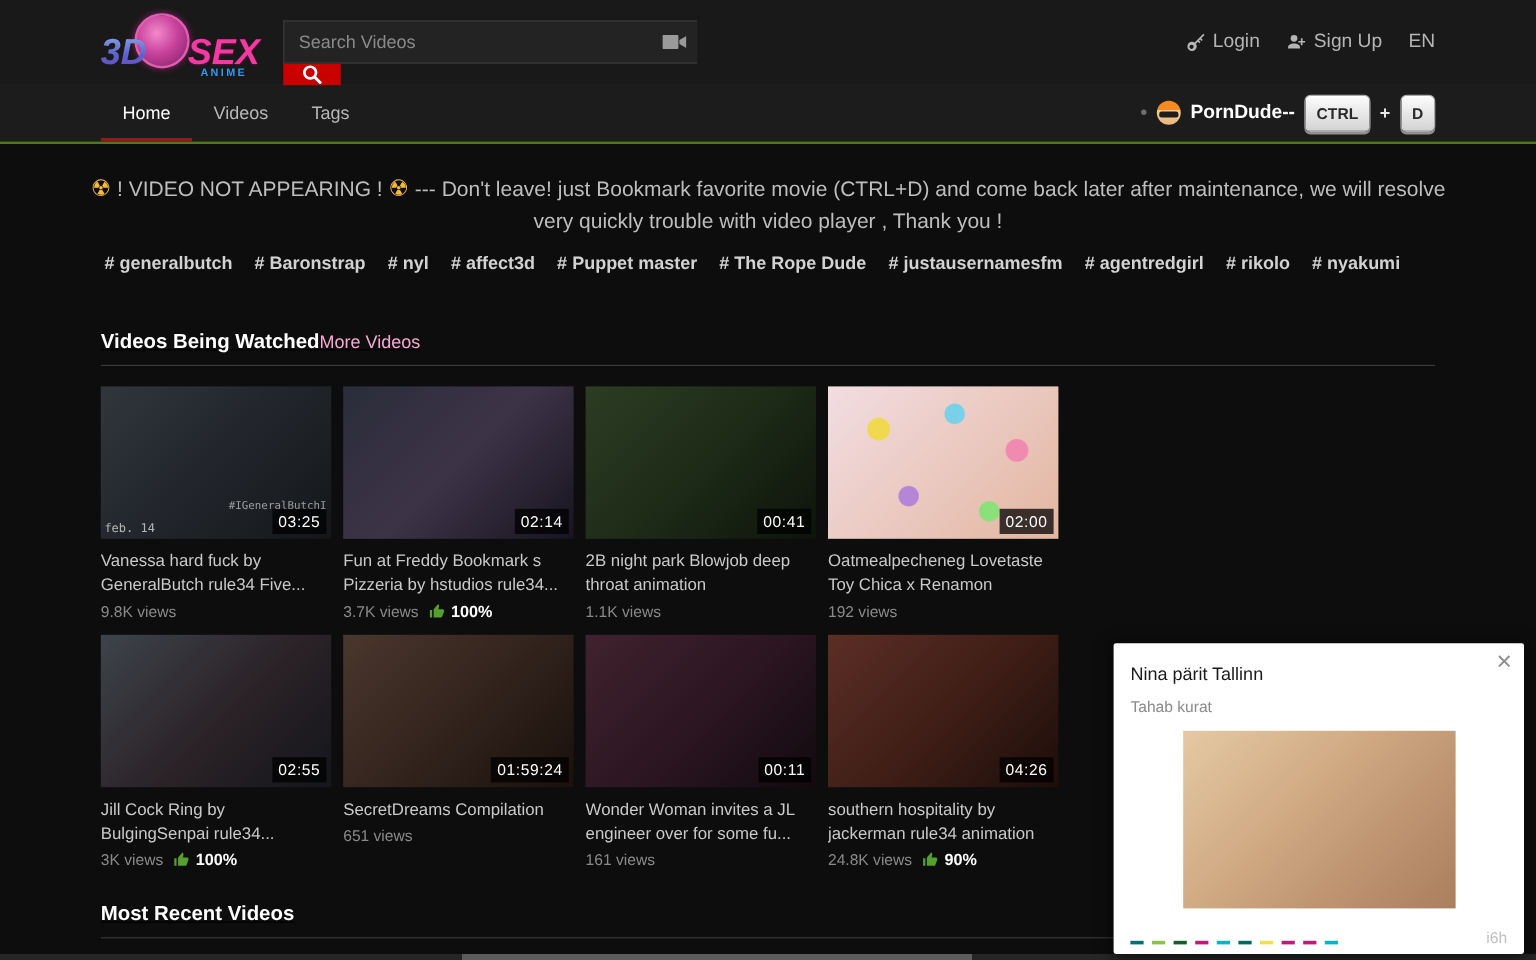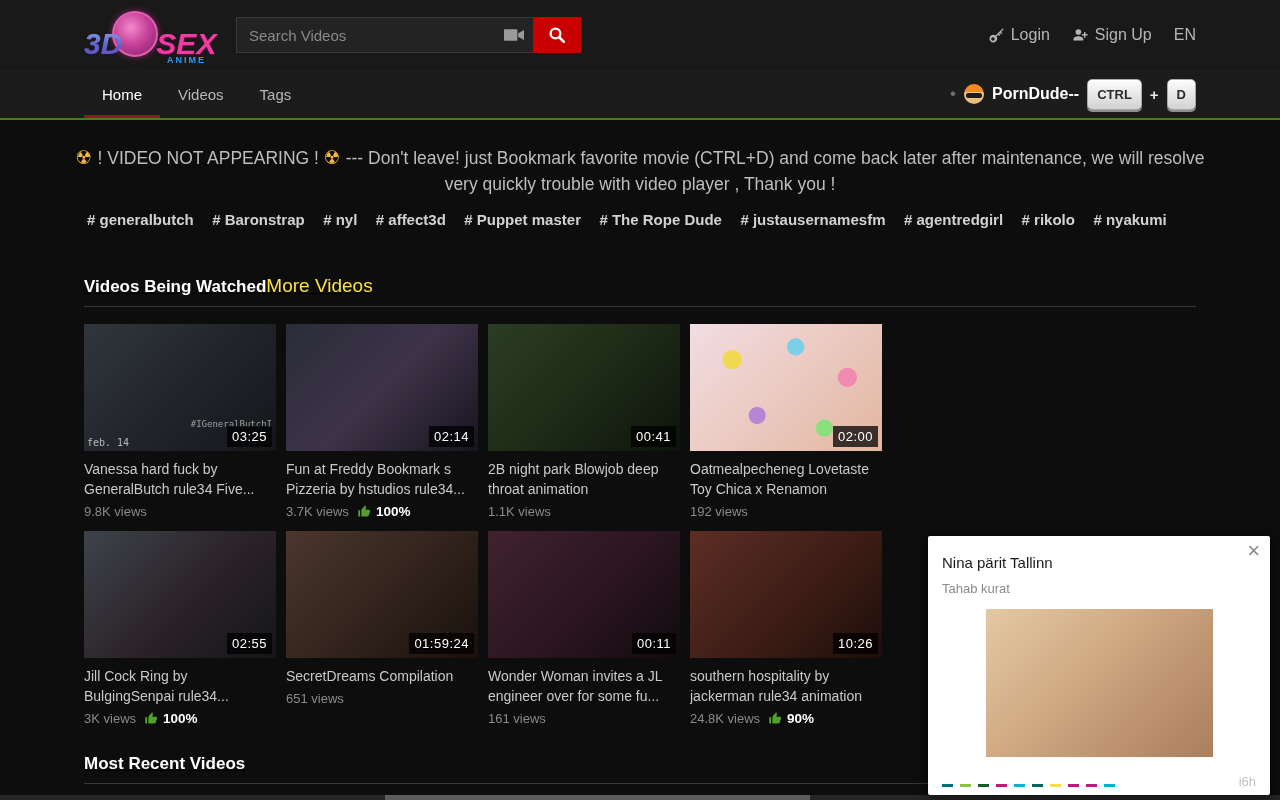--- a/index.html
+++ b/index.html
@@ -15,21 +15,21 @@
     border:2px solid #e060b0; box-shadow:0 0 6px #90206d; }
   .logo-3d { position:relative; z-index:2; font-size:30px; font-weight:900; font-style:italic;
     background:linear-gradient(180deg,#9fd0f5 10%, #5f6fd0 55%, #7a3fb5 100%);
     -webkit-background-clip:text; background-clip:text; color:transparent;
     text-shadow:0 0 1px rgba(90,80,200,.4); }
   .logo-sex { position:relative; z-index:2; margin-left:34px; font-size:30px; font-weight:900; font-style:italic;
     color:#f23ba0; text-shadow:0 1px 2px #5e1040; }
   .logo-sub { position:absolute; z-index:3; right:-2px; bottom:-4px; font-size:9px; font-weight:bold;
     letter-spacing:2px; color:#2e9af0; }
 
-  .searchbox { display:flex; margin-left:32px; height:36px; width:345px; }
+  .searchbox { display:flex; margin-left:32px; height:36px; width:345px;flex-direction:column; }
   .search-input-wrap { position:relative; flex:1; }
   .search-input { width:100%; height:36px; background:#232323; border:1px solid #3a3a3a; border-right:none;
     color:#cfcfcf; font-size:15px; padding:0 36px 0 12px; outline:none; }
   .search-input::placeholder { color:#8a8a8a; }
   .camera-icon { position:absolute; right:9px; top:9px; width:20px; height:18px; }
   .search-btn { width:48px; height:36px; background:#c80000; border:none; cursor:pointer;
     display:flex; align-items:center; justify-content:center; }
 
   .account { margin-left:auto; display:flex; align-items:center; gap:22px; color:#b5b5b5; font-size:16px; }
   .acct-item { display:flex; align-items:center; gap:6px; cursor:pointer; }
@@ -60,21 +60,21 @@
   .rad-icon { color:#f5b93c; font-size:19px; }
 
   
   .tagsrow { margin:14px auto 0; max-width:1120px; }
   .tag { color:#d2d2d2; font-size:15px; font-weight:bold; margin:0 7px; cursor:pointer; white-space:nowrap; }
 
   
   .container { width:1112px; margin:0 auto; }
   .section-head { display:flex; align-items:baseline; justify-content:flex-start; margin-top:46px;text-decoration:underline; }
   .section-title { color:#ffffff; font-size:17px; font-weight:bold; }
-  .more-link { color:#fde047; font-size:19px; cursor:pointer; }
+  .more-link { color:#f9a8d4; font-size:15px; cursor:pointer; }
   .section-rule { border:none; border-top:1px solid #383838; margin-top:9px; }
 
   
   .vgrid { margin-top:17px; display:grid; grid-template-columns:repeat(4,192px); column-gap:10px; row-gap:12px; }
   .vcard { width:192px; cursor:pointer; }
   .thumb { position:relative; width:192px; height:127px; background:#222; }
   .duration { position:absolute; right:4px; bottom:4px; background:rgba(0,0,0,.75); color:#fff;
     font-size:13px; padding:3px 5px; letter-spacing:.5px; }
   .wm-date { position:absolute; left:3px; bottom:3px; color:#cfcfcf; font-size:10px;
     font-family:"DejaVu Sans Mono",monospace; opacity:.85; }
@@ -277,21 +277,21 @@
       </div>
       <div class="vtitle">Wonder Woman invites a JL engineer over for some fu...</div>
       <div class="vmeta">
         <span class="views">161 views</span>
 
       </div>
     </div>
 
     <div class="vcard">
       <div class="thumb" style="background:linear-gradient(135deg,#5c2e25 0%,#3d1d16 55%,#1d0d09 100%)">
-        <span class="duration">10:26</span>
+        <span class="duration">04:26</span>
       </div>
       <div class="vtitle">southern hospitality by jackerman rule34 animation</div>
       <div class="vmeta">
         <span class="views">24.8K views</span>
         <span class="rating">
           <svg class="thumbup" viewBox="0 0 24 24">
               <path d="M2 10h3v10H2zm5 10h9.6c.8 0 1.5-.5 1.8-1.2l2.4-6.4c.1-.2.1-.5.1-.7v-1c0-1-1-1.7-2-1.7h-5.5l.9-4.2v-.3c0-.4-.2-.8-.4-1L13 2 7.6 8.4c-.4.4-.6.9-.6 1.4z"></path>
             </svg>
           <b>90%</b>
         </span>

